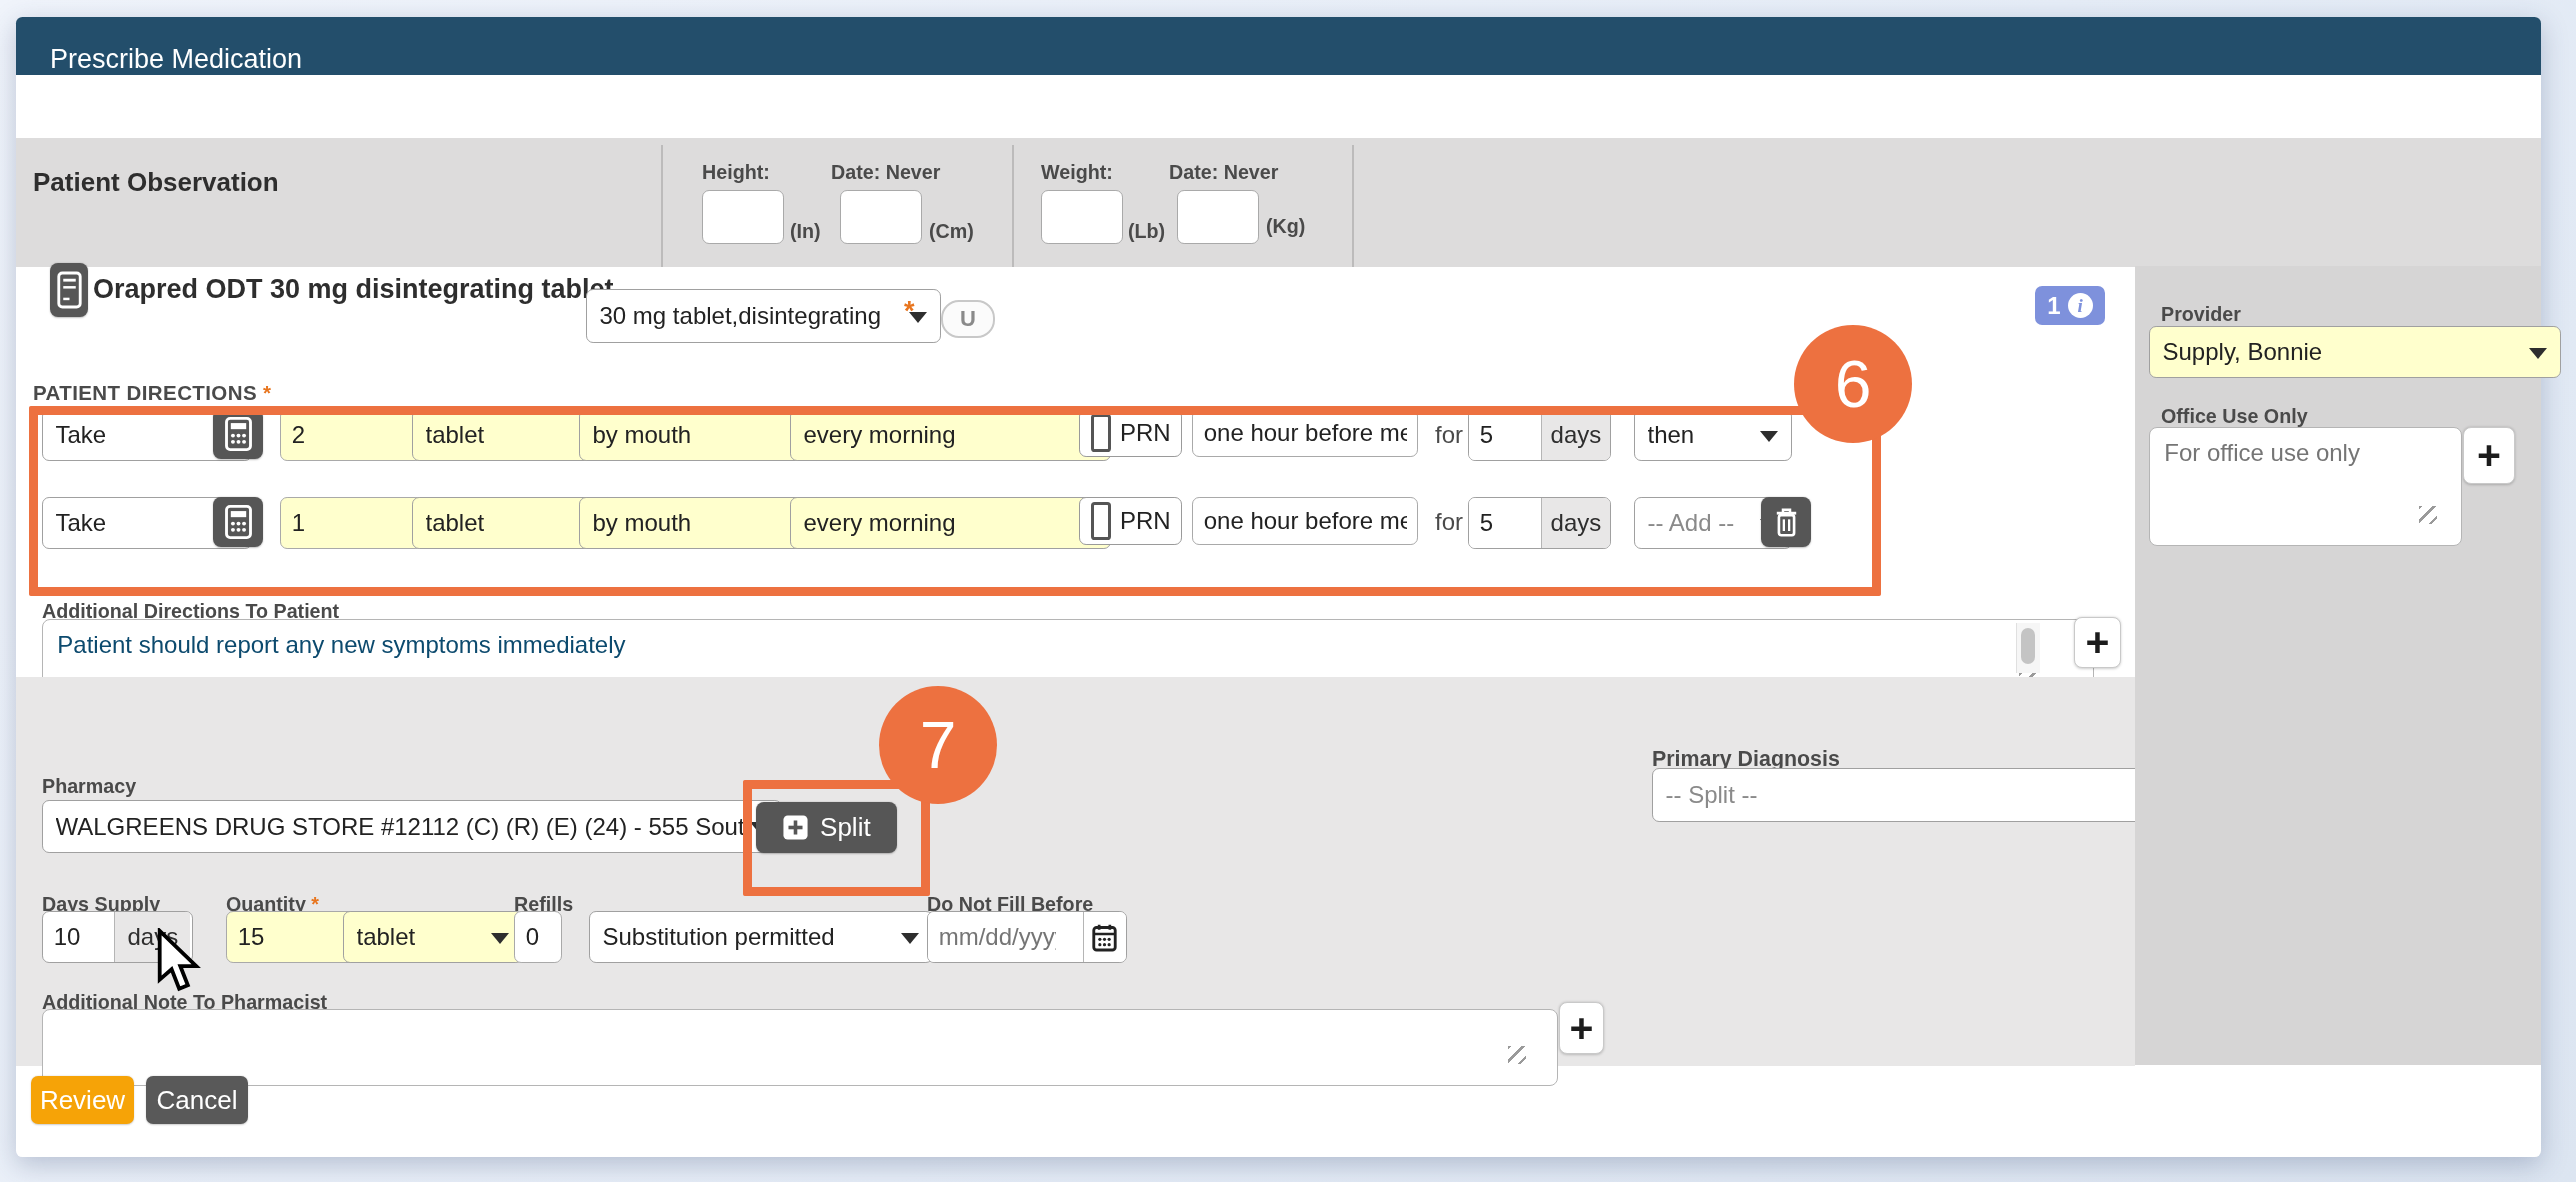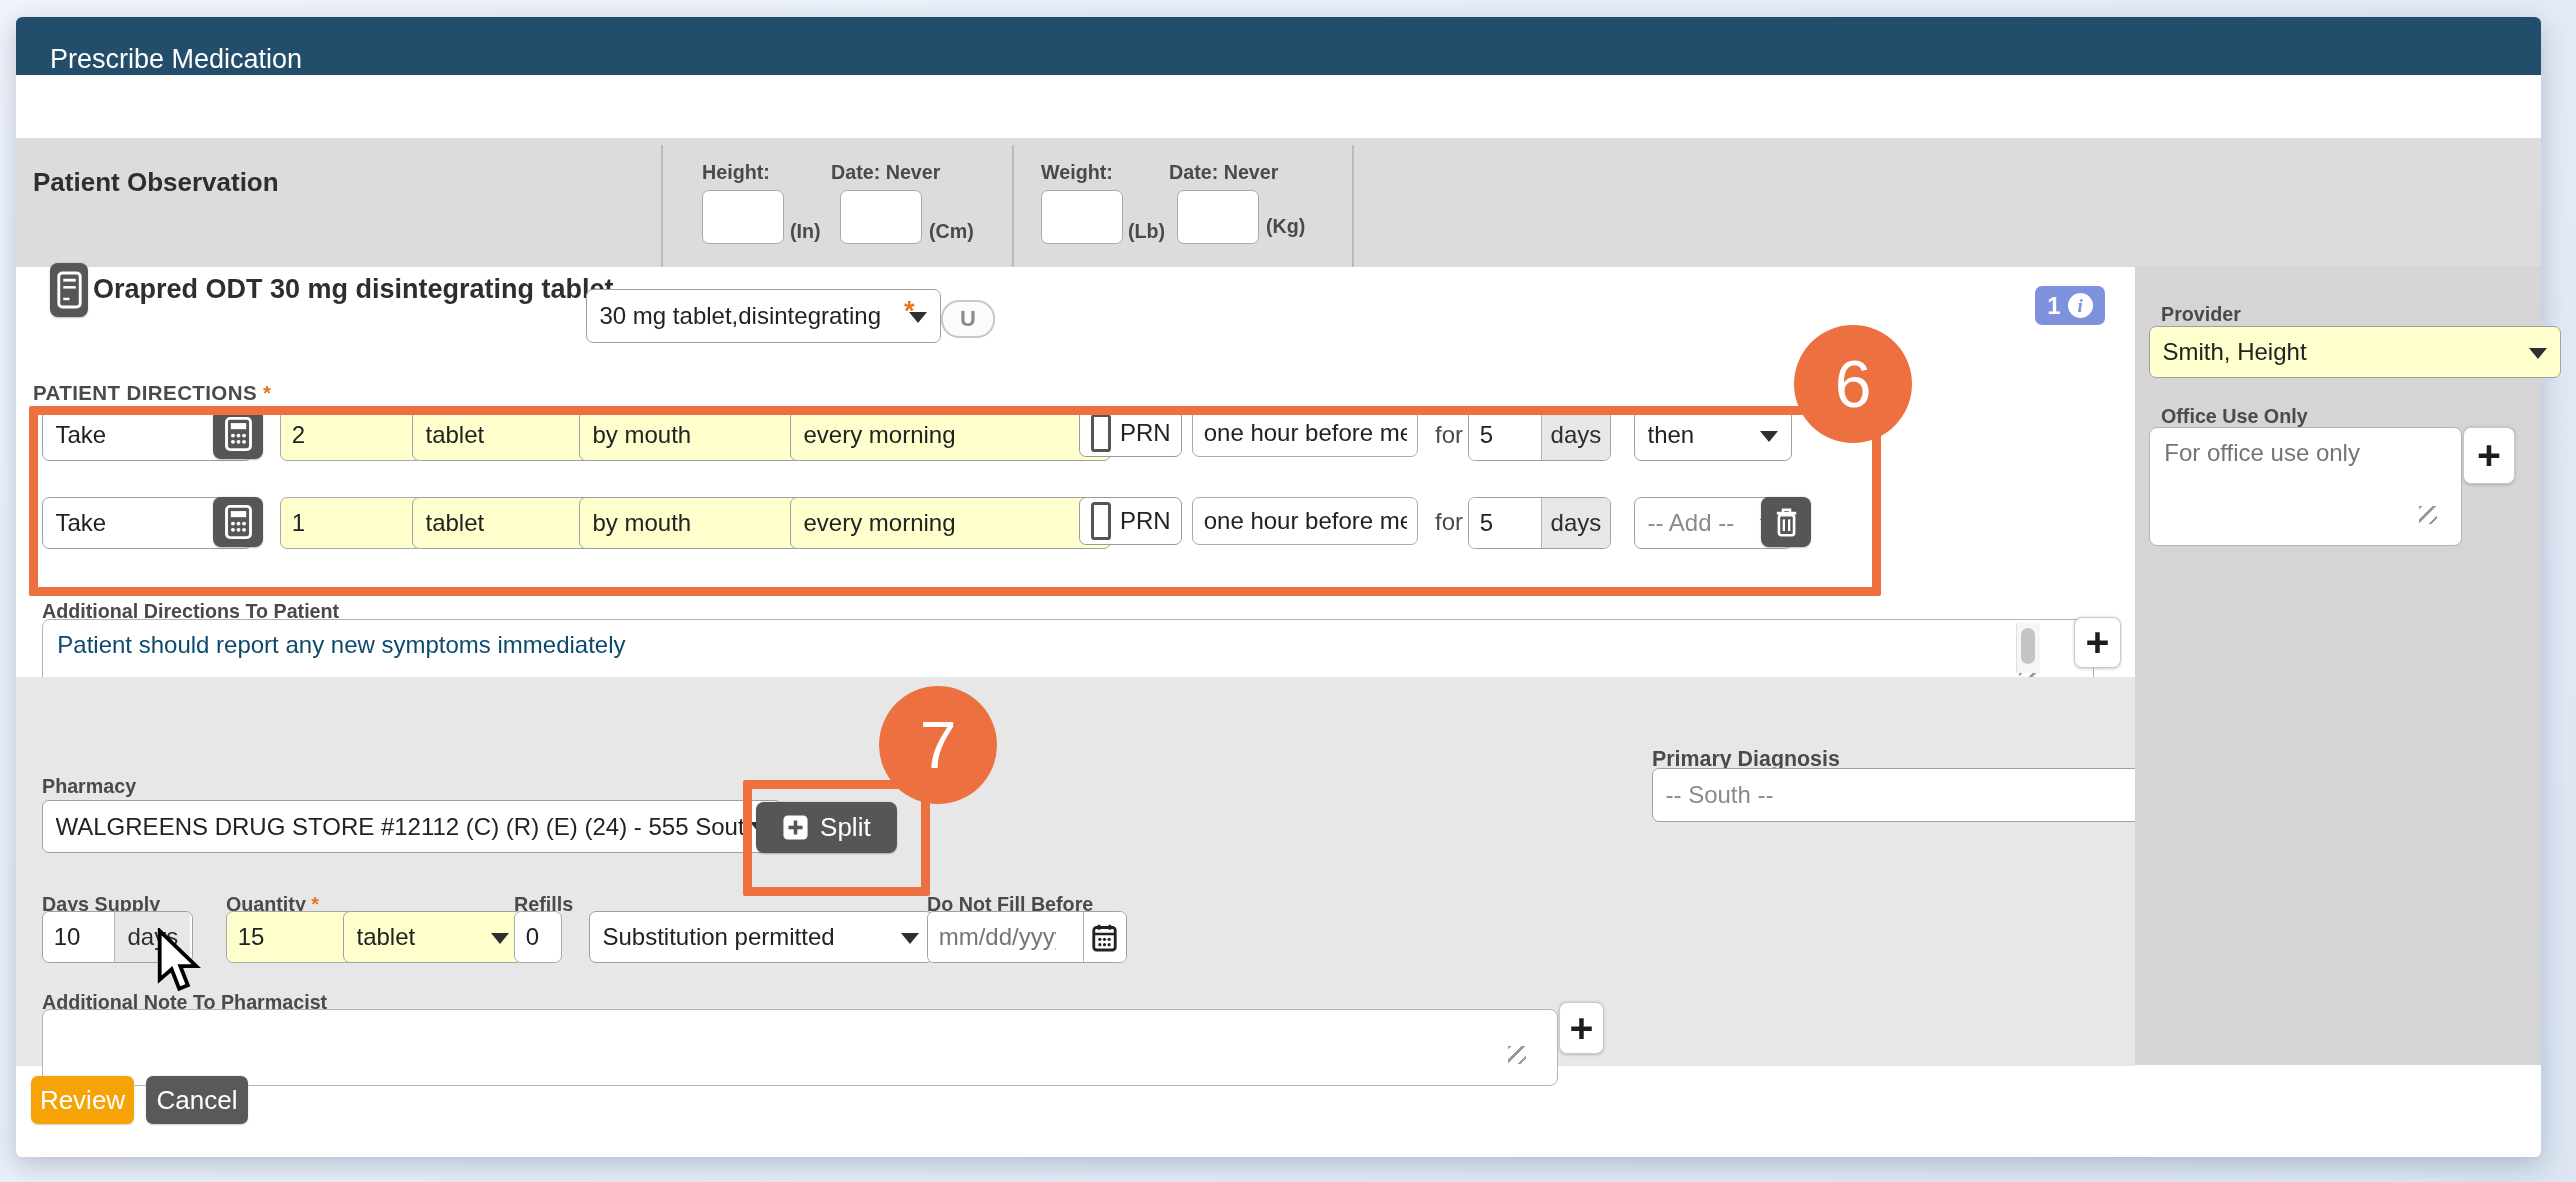--- a/index.html
+++ b/index.html
@@ -263,28 +263,28 @@
 
     <span class="lbl" style="left:26px;top:974px;">Additional Note To Pharmacist</span>
     <textarea class="ta" style="left: 26px; top: 992px; width: 1485px; height: 54px;"></textarea>
     <span class="resize-h" style="left:1492px;top:1029px;"></span>
     <div class="plusbtn" style="left:1543px;top:985px;width:43px;height:50px;">
         <span>+</span>
       </div>
 
     <span class="lbl" style="left:1636px;top:730px;font-size:21.4px;">Primary Diagnosis</span>
     <div class="sel" style="left:1636px;top:751px;width:466px;height:52px;">
-        <span class="txt graytxt">-- South --</span>
+        <span class="txt graytxt">-- Split --</span>
         <span class="caret"></span>
       </div>
 
     <div class="abs provpanel"></div>
     <span class="lbl" style="left:2145px;top:286px;">Provider</span>
     <div class="sel yellow" style="left:2133px;top:309px;width:361px;height:50px;">
-        <span class="txt">Smith, Height</span>
+        <span class="txt">Supply, Bonnie</span>
         <span class="caret"></span>
       </div>
     <span class="lbl" style="left:2145px;top:388px;">Office Use Only</span>
     <textarea class="ta" style="left: 2133px; top: 410px; width: 282px; height: 96px;" placeholder="For office use only"></textarea>
     <span class="resize-h" style="left:2403px;top:489px;"></span>
     <div class="plusbtn" style="left:2447px;top:410px;width:50px;height:55px;">
         <span>+</span>
       </div>
 
     <div class="footbtn" style="left:15px;top:1059px;width:103px;background:#f6a307;">

